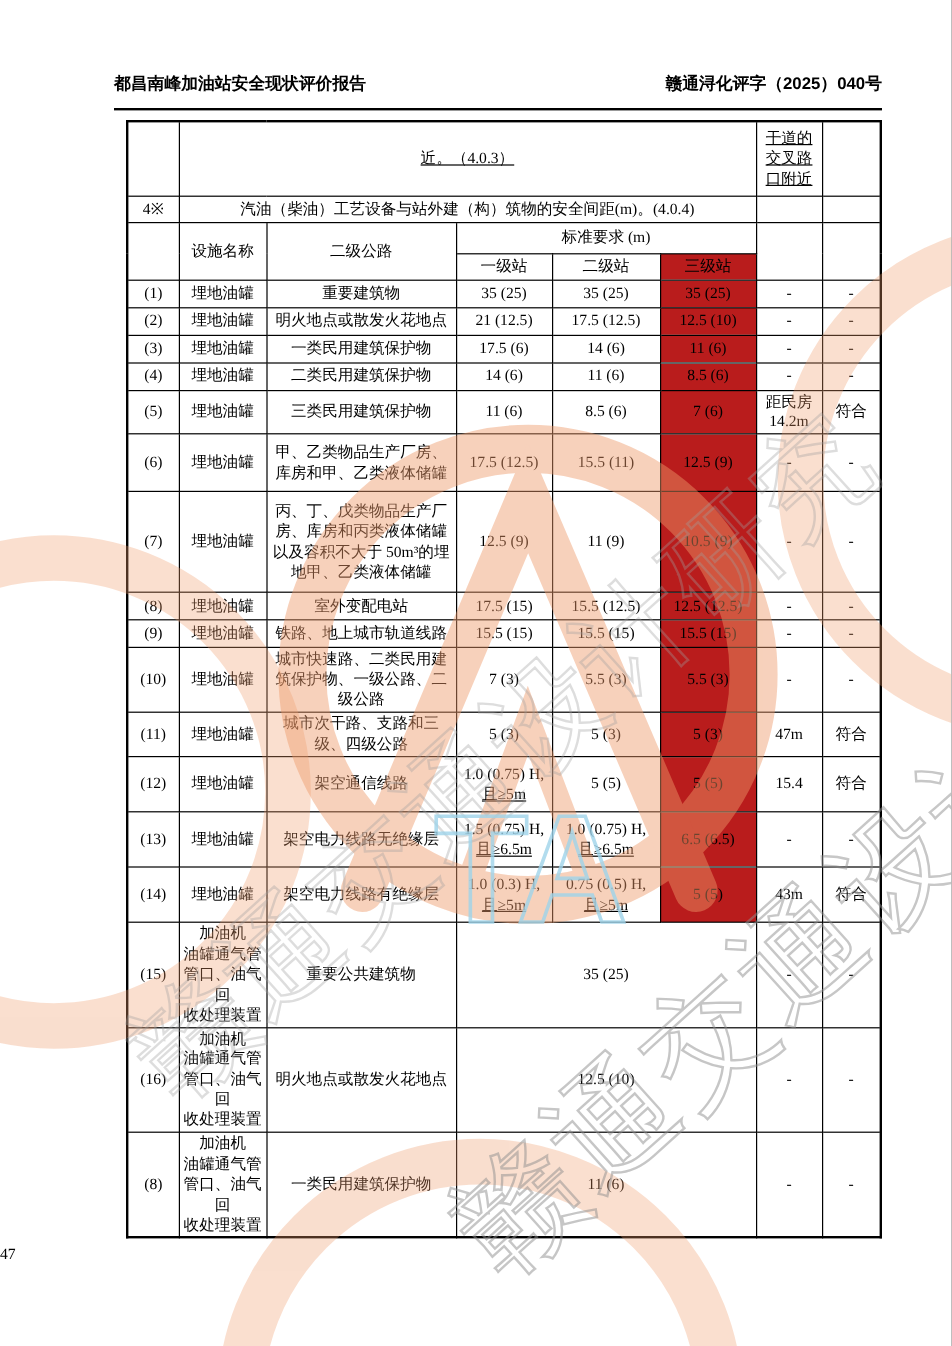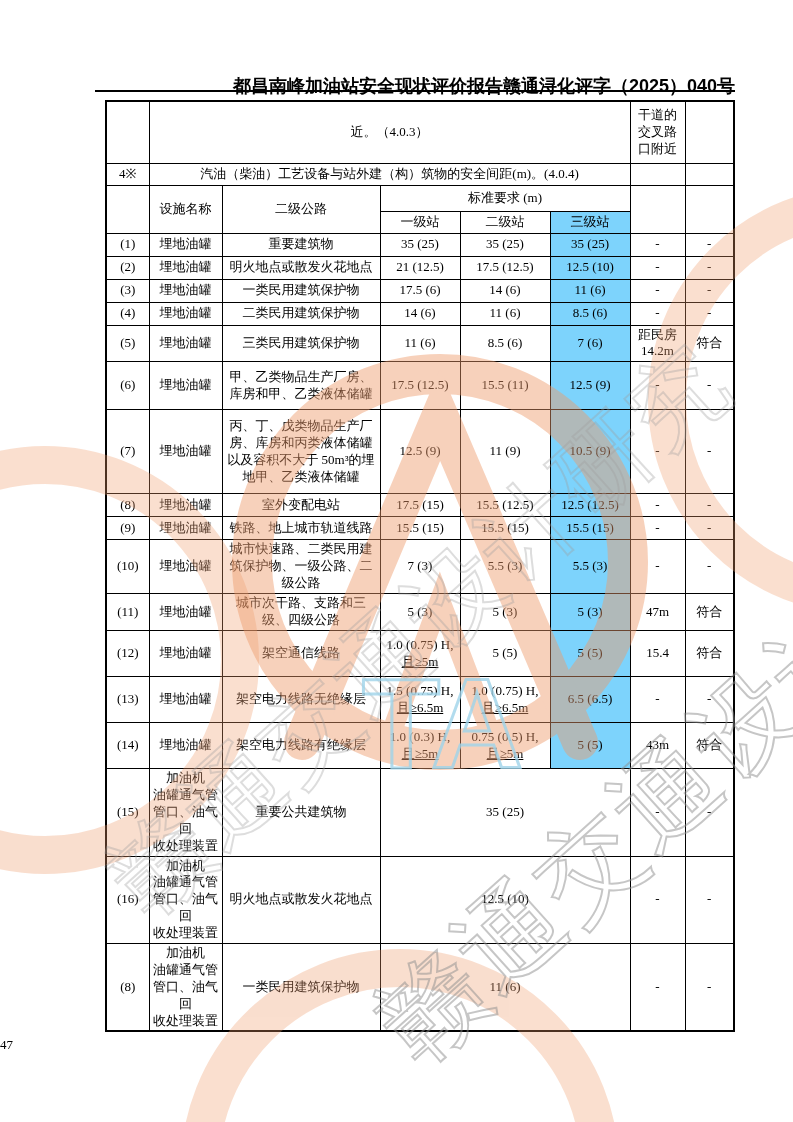--- a/index.html
+++ b/index.html
@@ -6,23 +6,23 @@
   .page{
     position:relative;
     width:793px;height:1122px;
     margin:0 auto;
     background:#ffffff;
     font-family:"Liberation Serif","DejaVu Serif",serif;
     color:#000;
     overflow:hidden;
   }
   .doc-header{
-    position:absolute;top:74px;left:95px;width:640px;
-    display:flex;justify-content:flex-end;align-items:flex-end;
-    font-size:18px;font-weight:bold;
+    position:absolute;top:61px;left:95px;width:640px;
+    display:flex;justify-content:space-between;align-items:flex-end;
+    font-size:14px;font-weight:bold;
     font-family:"Liberation Sans","DejaVu Sans",sans-serif;
   }
   .header-rule{
     position:absolute;top:90px;left:95px;width:640px;height:0;
     border-top:2px solid #000;
   }
   table.main{
     position:absolute;left:105px;top:100px;
     width:628px;
     border-collapse:collapse;table-layout:fixed;
@@ -30,22 +30,22 @@
   }
   table.main td{
     border:1px solid #000;
     text-align:center;vertical-align:middle;
     font-size:13px;line-height:1.3;
     padding:1px 2px;
     word-break:break-all;
     overflow:hidden;
   }
   td.num{font-size:13.5px;}
-  td.gray{background:#7dd3fc;}
-  td.cont{text-align:left;vertical-align:top;padding:2px 4px;}
+  td.gray{background:#b91c1c;}
+  td.cont{text-align:left;vertical-align:top;padding:2px 4px;text-decoration:underline;}
   .u{text-decoration:underline;}
   .page-number{
     position:absolute;top:1037px;left:0;width:100%;
     text-align:left;font-size:13px;
   }
   .watermark{
     position:absolute;left:0;top:0;width:793px;height:1122px;
     pointer-events:none;
   }
 </style>

